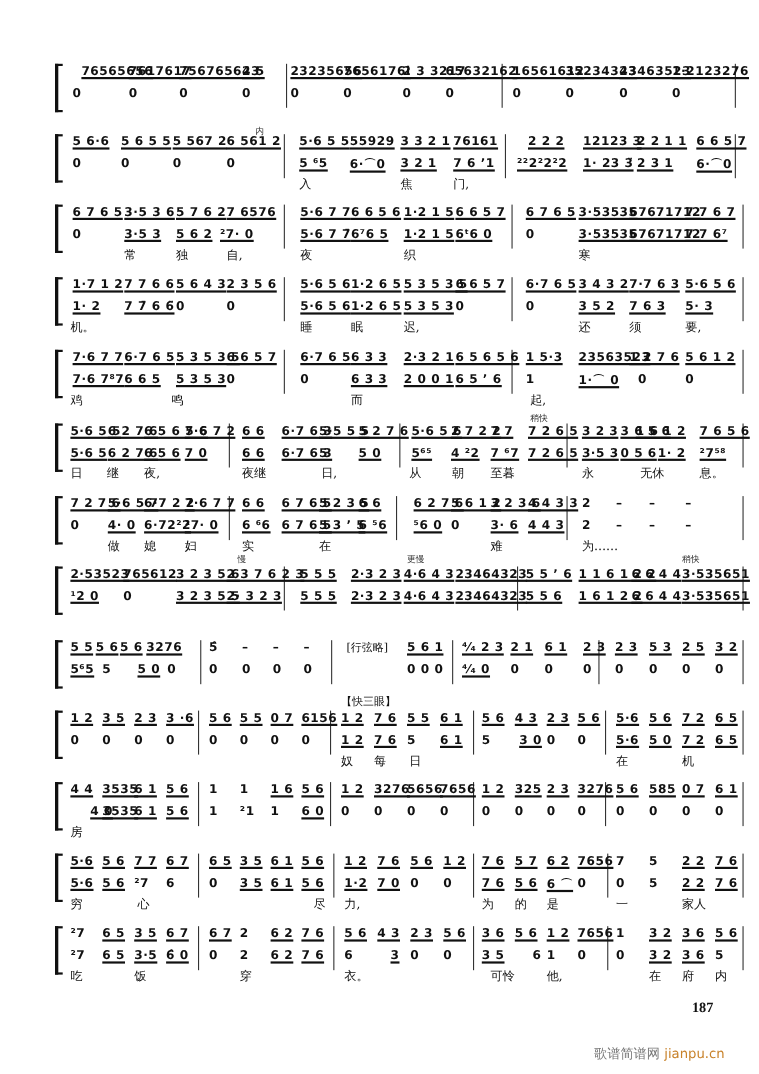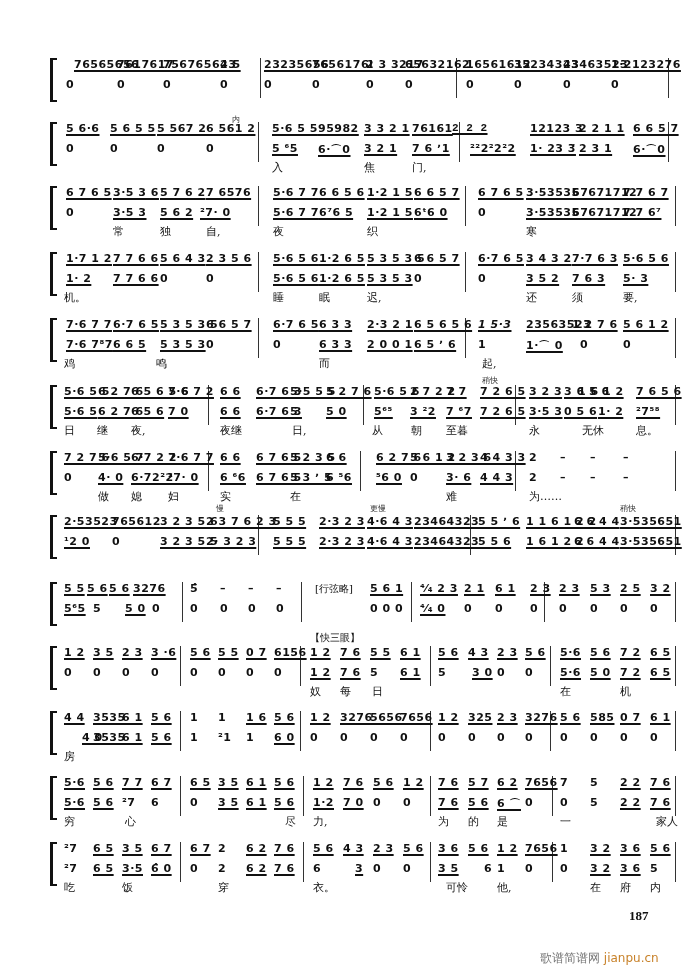--- a/index.html
+++ b/index.html
@@ -55,24 +55,24 @@
     <div class="system" style="top: 122px;">
       <div class="brace" style="top: 0px; height: 40px;"></div>
       <div class="bar" style="left: 258px; top: 0px; height: 40px;"></div>
       <div class="bar" style="left: 459px; top: 0px; height: 40px;"></div>
       <div class="bar" style="left: 668px; top: 0px; height: 40px;"></div>
       <span class="seg" style="left: 66px; top: 0px;">5  6·6</span>
       <span class="seg" style="left: 110px; top: 0px;">5 6 5 5</span>
       <span class="seg" style="left: 157px; top: 0px;">5 567 2</span>
       <span class="seg" style="left: 206px; top: 0px;">6 561 2</span>
       <span class="seg" style="left: 272px; top: 0px;">5·6 5 5</span>
-      <span class="seg" style="left: 318px; top: 0px;">95982</span>
+      <span class="seg" style="left: 318px; top: 0px;">55929</span>
       <span class="seg" style="left: 364px; top: 0px;">3 3 2 1</span>
       <span class="seg" style="left: 412px; top: 0px;">76161</span>
-      <span class="seg" style="left: 452px; top: 0px; font-family: Liberation Mono, monospace;">2  2  2</span>
+      <span class="seg" style="left: 480px; top: 0px;">2  2  2</span>
       <span class="seg" style="left: 530px; top: 0px; text-align: center;">12123 3</span>
       <span class="seg" style="left: 579px; top: 0px;">2 2 1 1</span>
       <span class="seg" style="left: 633px; top: 0px;">6 6 5 7</span>
       <span class="seg plain" style="left: 66px; top: 20px;">0</span>
       <span class="seg plain" style="left: 110px; top: 20px;">0</span>
       <span class="seg plain" style="left: 157px; top: 20px;">0</span>
       <span class="seg plain" style="left: 206px; top: 20px;">0</span>
       <span class="seg" style="left: 272px; top: 20px;">5 ⁶5</span>
       <span class="seg" style="left: 318px; top: 20px;">6·⌒0</span>
       <span class="seg" style="left: 364px; top: 20px;">3  2 1</span>
@@ -165,21 +165,21 @@
       <div class="bar" style="left: 465px; top: 0px; height: 40px;"></div>
       <div class="bar" style="left: 675px; top: 0px; height: 40px;"></div>
       <span class="seg" style="left: 66px; top: 0px;">7·6 7 7</span>
       <span class="seg" style="left: 113px; top: 0px;">6·7 6 5</span>
       <span class="seg" style="left: 160px; top: 0px;">5 3 5 3 5</span>
       <span class="seg" style="left: 206px; top: 0px;">6 6 5 7</span>
       <span class="seg" style="left: 273px; top: 0px;">6·7 6 5</span>
       <span class="seg" style="left: 319px; top: 0px;">6  3 3</span>
       <span class="seg" style="left: 367px; top: 0px;">2·3 2 1</span>
       <span class="seg" style="left: 414px; top: 0px;">6 5 6 5 6</span>
-      <span class="seg" style="left: 478px; top: 0px; font-style: italic;">1  5·3</span>
+      <span class="seg" style="left: 478px; top: 0px;">1  5·3</span>
       <span class="seg" style="left: 526px; top: 0px;">23563523</span>
       <span class="seg" style="left: 572px; top: 0px;">1 2 7 6</span>
       <span class="seg" style="left: 623px; top: 0px;">5 6 1 2</span>
       <span class="seg" style="left: 66px; top: 20px;">7·6 7⁸7</span>
       <span class="seg" style="left: 113px; top: 20px;">6   6 5</span>
       <span class="seg" style="left: 160px; top: 20px;">5 3 5 3</span>
       <span class="seg plain" style="left: 206px; top: 20px;">0</span>
       <span class="seg plain" style="left: 273px; top: 20px;">0</span>
       <span class="seg" style="left: 319px; top: 20px;">6   3 3</span>
       <span class="seg" style="left: 367px; top: 20px;">2 0 0 1</span>
@@ -217,21 +217,21 @@
       <span class="seg" style="left: 636px; top: 0px;">7 6 5 6</span>
       <span class="seg" style="left: 64px; top: 20px;">5·6 5</span>
       <span class="seg" style="left: 98px; top: 20px;">6 2 7 6</span>
       <span class="seg" style="left: 131px; top: 20px;">6 5   6</span>
       <span class="seg" style="left: 168px; top: 20px;">7  0</span>
       <span class="seg" style="left: 220px; top: 20px;">6  6</span>
       <span class="seg" style="left: 256px; top: 20px;">6·7 6 3</span>
       <span class="seg plain" style="left: 290px; top: 20px;">5</span>
       <span class="seg" style="left: 326px; top: 20px;">5  0</span>
       <span class="seg" style="left: 374px; top: 20px;">5⁶⁵</span>
-      <span class="seg" style="left: 410px; top: 20px;">3 ²2</span>
+      <span class="seg" style="left: 410px; top: 20px;">4 ²2</span>
       <span class="seg" style="left: 446px; top: 20px;">7 ⁶7</span>
       <span class="seg" style="left: 480px; top: 20px;">7 2 6 5</span>
       <span class="seg" style="left: 529px; top: 20px;">3·5 3</span>
       <span class="seg" style="left: 564px; top: 20px;">0  5 6</span>
       <span class="seg" style="left: 598px; top: 20px;">1·   2</span>
       <span class="seg" style="left: 636px; top: 20px;">²7⁵⁸</span>
       <span class="lyr" style="left: 64px; top: 38px;">日</span>
       <span class="lyr" style="left: 97px; top: 38px;">继</span>
       <span class="lyr" style="left: 131px; top: 38px;">夜,</span>
       <span class="lyr" style="left: 220px; top: 38px;">夜继</span>
@@ -517,21 +517,21 @@
       <span class="seg" style="left: 620px; top: 20px;">2  2</span>
       <span class="seg" style="left: 650px; top: 20px;">7  6</span>
       <span class="lyr" style="left: 64px; top: 38px;">穷</span>
       <span class="lyr" style="left: 125px; top: 38px;">心</span>
       <span class="lyr" style="left: 285px; top: 38px;">尽</span>
       <span class="lyr" style="left: 313px; top: 38px;">力,</span>
       <span class="lyr" style="left: 438px; top: 38px;">为</span>
       <span class="lyr" style="left: 468px; top: 38px;">的</span>
       <span class="lyr" style="left: 497px; top: 38px;">是</span>
       <span class="lyr" style="left: 560px; top: 38px;">一</span>
-      <span class="lyr" style="left: 620px; top: 38px; margin-left: 36px;">家人</span>
+      <span class="lyr" style="left: 620px; top: 38px;">家人</span>
     </div>
     <div class="system" style="top: 842px;">
       <div class="brace" style="top: 0px; height: 40px;"></div>
       <div class="bar" style="left: 180px; top: 0px; height: 40px;"></div>
       <div class="bar" style="left: 303px; top: 0px; height: 40px;"></div>
       <div class="bar" style="left: 430px; top: 0px; height: 40px;"></div>
       <div class="bar" style="left: 552px; top: 0px; height: 40px;"></div>
       <div class="bar" style="left: 675px; top: 0px; height: 40px;"></div>
       <span class="seg plain" style="left: 64px; top: 0px;">²7</span>
       <span class="seg" style="left: 93px; top: 0px;">6  5</span>

